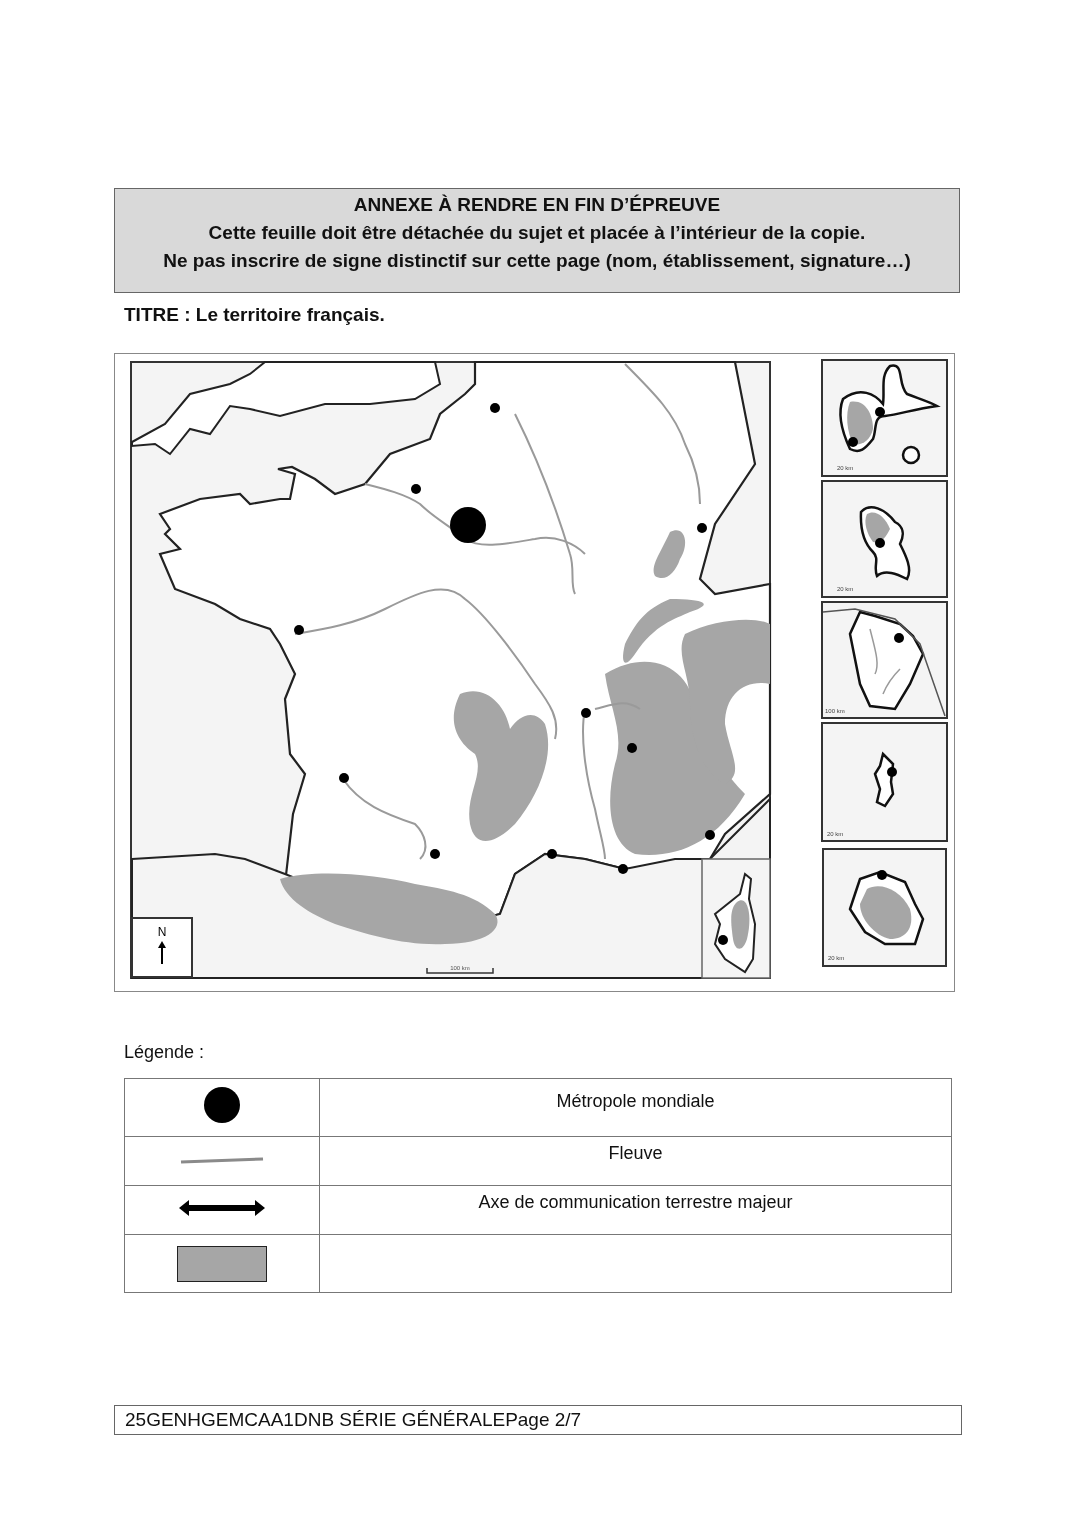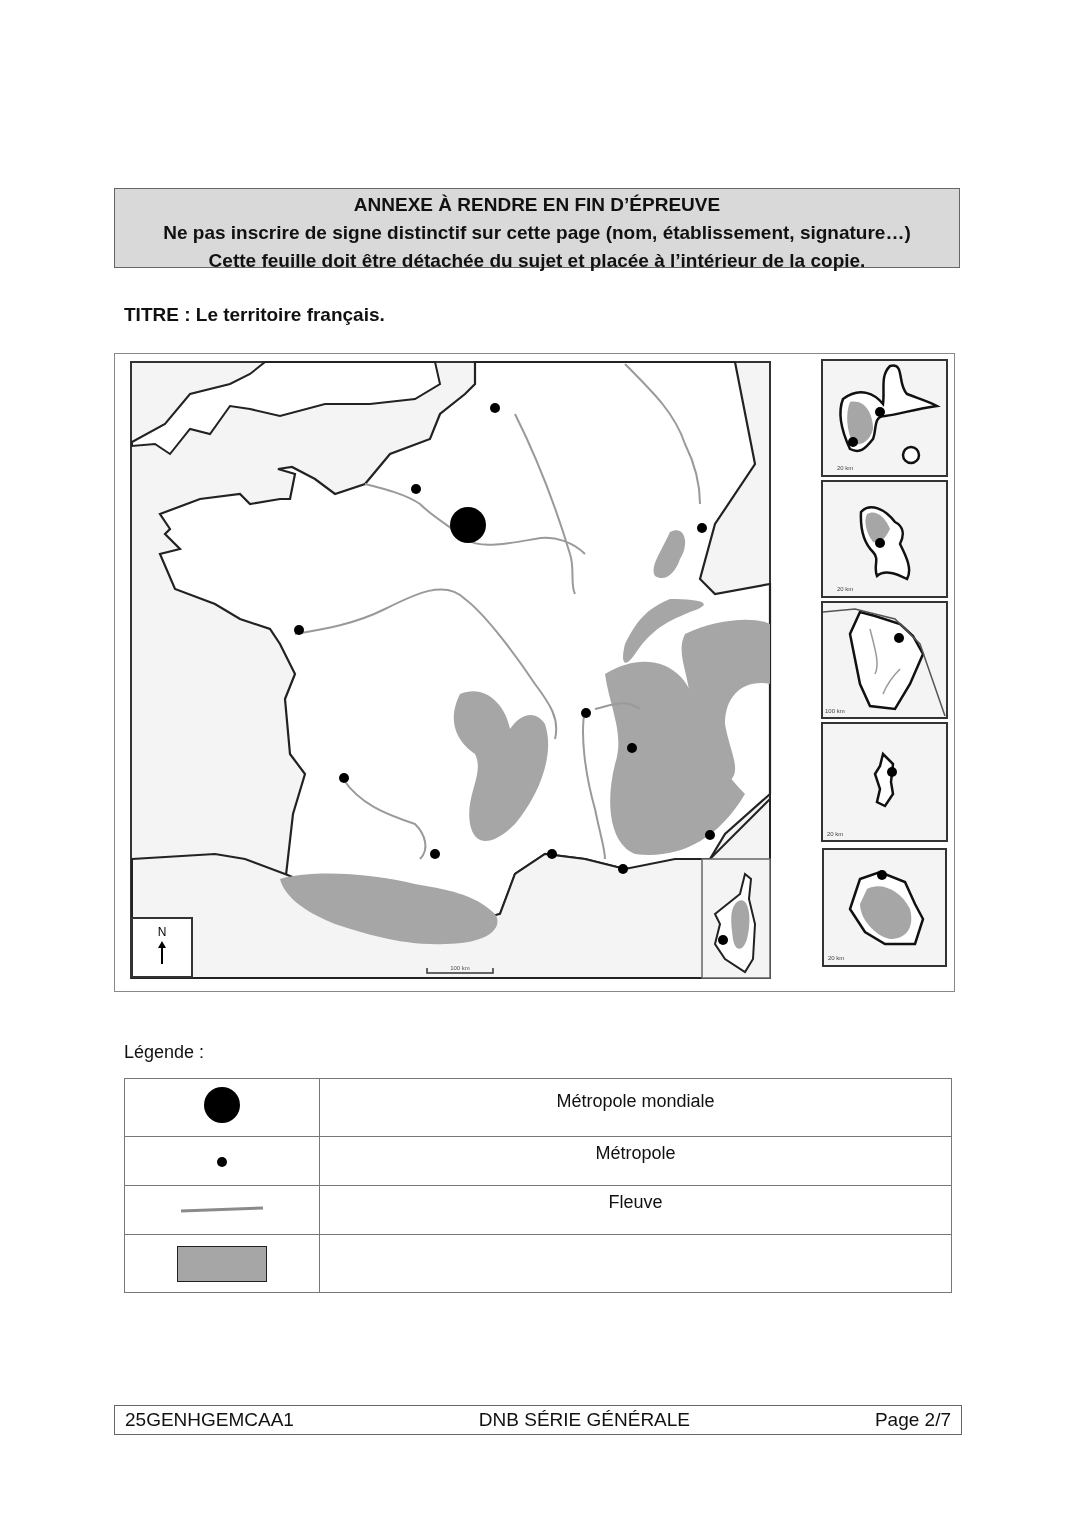--- a/index.html
+++ b/index.html
@@ -2,21 +2,21 @@
 <html><head>
 <meta charset="utf-8">
 <style>
   html, body { margin:0; padding:0; }
   body {
     width:1080px; height:1527px; background:#ffffff; position:relative;
     font-family:"Liberation Sans", sans-serif; color:#111;
     overflow:hidden;
   }
   .header-box {
-    position:absolute; left:114px; top:188px; width:846px; height:80px;
+    position:absolute; left:114px; top:188px; width:846px; height:105px;
     background:#d9d9d9; border:1.5px solid #666; box-sizing:border-box;
     text-align:center; font-weight:bold; font-size:19px; line-height:28px;
     padding-top:2px;
   }
   .title {
     position:absolute; left:124px; top:304px; font-weight:bold; font-size:19px;
   }
   .map-frame {
     position:absolute; left:114px; top:353px; width:841px; height:639px;
     border:1.5px solid #888; box-sizing:border-box; background:#fff;
@@ -28,33 +28,32 @@
   table.legend {
     position:absolute; left:124px; top:1078px; width:828px;
     border-collapse:collapse; font-size:18px;
   }
   table.legend td { border:1.5px solid #777; vertical-align:top; }
   table.legend td.sym { width:192px; text-align:center; vertical-align:middle; }
   table.legend td.txt { padding:12px 8px 0 8px;text-align:center; }
   .footer {
     position:absolute; left:114px; top:1405px; width:848px; height:30px;
     border:1.5px solid #666; box-sizing:border-box; font-size:19px;
-    display:flex; justify-content:space-between; align-items:center;
+    display:flex; justify-content:flex-start; align-items:center;
     padding:0 10px;
-    gap:34px;
   }
   .footer span { display:block; }
 </style>
 </head>
 <body>
 
 <div class="header-box">
   <div>ANNEXE À RENDRE EN FIN D’ÉPREUVE</div>
+  <div>Cette feuille doit être détachée du sujet et placée à l’intérieur de la copie.</div>
   <div>Ne pas inscrire de signe distinctif sur cette page (nom, établissement, signature…)</div>
-  <div>Cette feuille doit être détachée du sujet et placée à l’intérieur de la copie.</div>
 </div>
 
 <div class="title">TITRE : Le territoire français.</div>
 
 <div class="map-frame">
   <svg width="841" height="639" viewBox="0 0 841 639">
 
     <rect x="16" y="8" width="639" height="616" fill="#f4f4f4" stroke="#333" stroke-width="2"></rect>
 
     <path d="M17,88 L50,70 L75,40 L115,30 L135,20 L150,8 L320,8 L325,30 L300,45 L255,50 L210,50 L165,62 L135,55 L115,52 L95,80 L75,75 L55,100 L40,90 L17,92 Z" fill="#fff" stroke="#222" stroke-width="2"></path>
@@ -152,30 +151,30 @@
 
 <table class="legend">
   <tbody>
       <tr style="height:58px">
     <td class="sym"><svg width="40" height="40">
             <circle cx="20" cy="20" r="18" fill="#000"></circle>
           </svg></td>
     <td class="txt">Métropole mondiale</td>
   </tr>
   <tr style="height:49px">
-    <td class="sym"><svg width="14" height="14">
-            <circle cx="7" cy="9" r="5" fill="#000"></circle>
-          </svg></td>
-    <td class="txt" style="padding-top:6px">Métropole</td>
-  </tr>
-  <tr style="height:49px">
     <td class="sym"><svg width="90" height="14">
             <path d="M4,9 L86,6" stroke="#8a8a8a" stroke-width="3"></path>
           </svg></td>
     <td class="txt" style="padding-top:6px">Fleuve</td>
+  </tr>
+  <tr style="height:49px">
+    <td class="sym"><svg width="90" height="22">
+            <path d="M2,11 L12,3 L12,8 L78,8 L78,3 L88,11 L78,19 L78,14 L12,14 L12,19 Z" fill="#000"></path>
+          </svg></td>
+    <td class="txt" style="padding-top:6px">Axe de communication terrestre majeur</td>
   </tr>
   <tr style="height:58px">
     <td class="sym">
           <div style="width:88px;height:34px;background:#a6a6a6;border:1.5px solid #222;margin:0 auto;"></div>
         </td>
     <td class="txt"></td>
   </tr>
 </tbody>
   </table>
 

